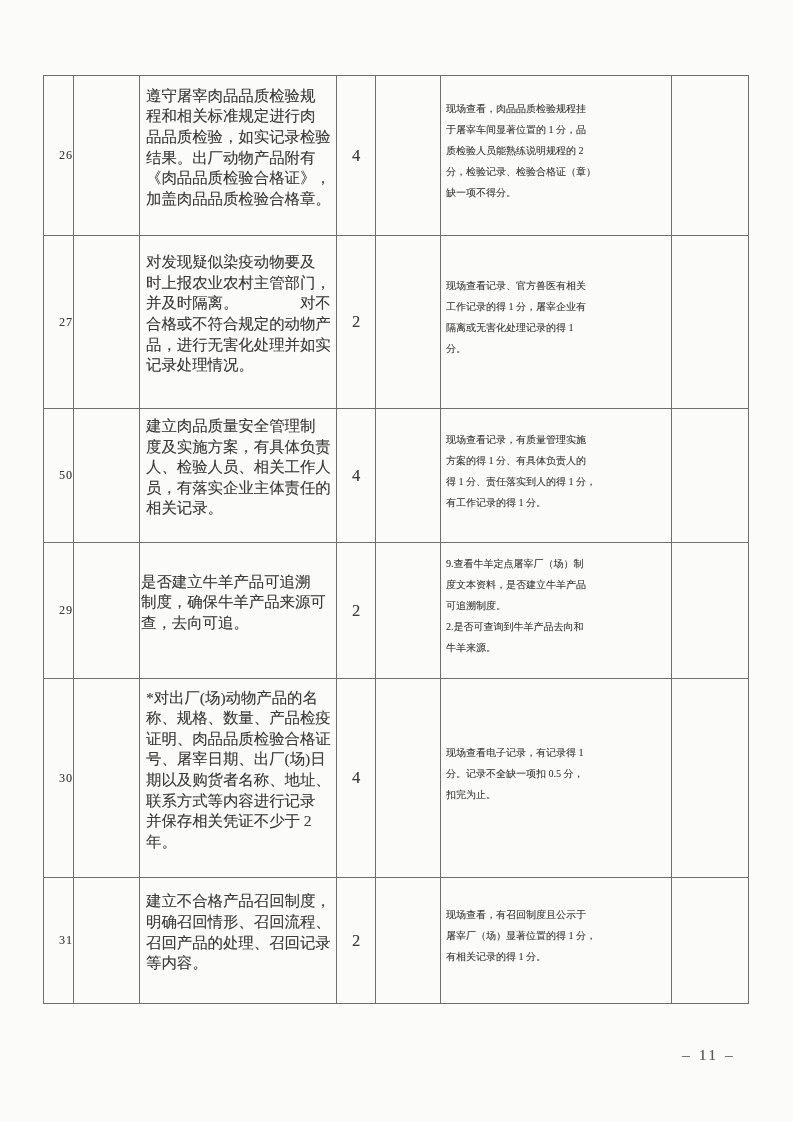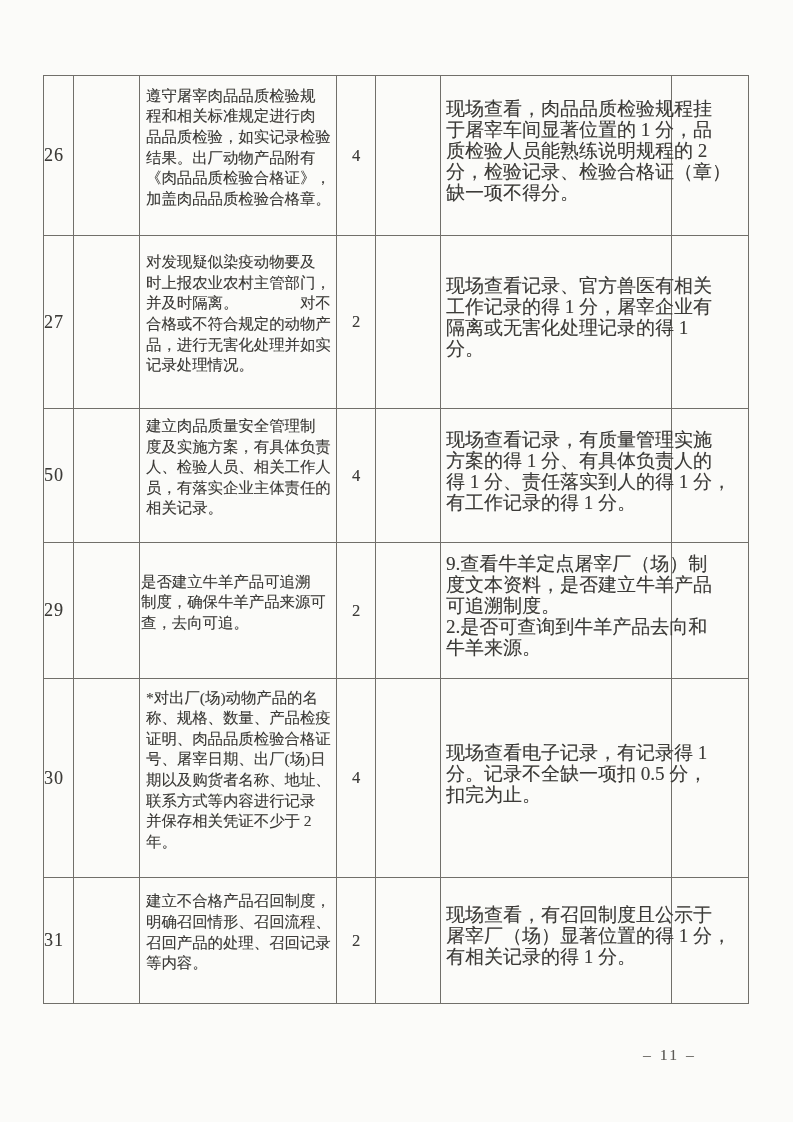--- a/index.html
+++ b/index.html
@@ -29,47 +29,47 @@
     table-layout: fixed;
     border: 1px solid #5e5c57;
   }
   td {
     border: 1px solid #716f6a;
     vertical-align: middle;
     padding: 0;
     overflow: visible;
   }
   .c-num {
-    text-align: left;
-    font-size: 18px;
+    text-align: right;
+    font-size: 12px;
     letter-spacing: 1px;
   }
   .c-crit {
     font-size: 15.4px;
     line-height: 20.6px;
     white-space: pre;
     padding: 2px 1px 18px 6px;
   }
   .c-crit.center {
     text-align: left;
     padding-left: 1px;
   }
   .c-score {
     text-align: center;
     font-size: 16.5px;
   }
   .c-meth {
-    font-size: 19px;
+    font-size: 10px;
     line-height: 21px;
     white-space: pre;
     padding: 2px 1px 12px 5px;
   }
   .page-num {
     position: absolute;
-    left: 643px;
+    left: 682px;
     top: 1046px;
     font-size: 15.5px;
     color: #5c5a56;
     letter-spacing: 2.5px;
     white-space: nowrap;
   }
 </style>
 </head>
 <body>
 

